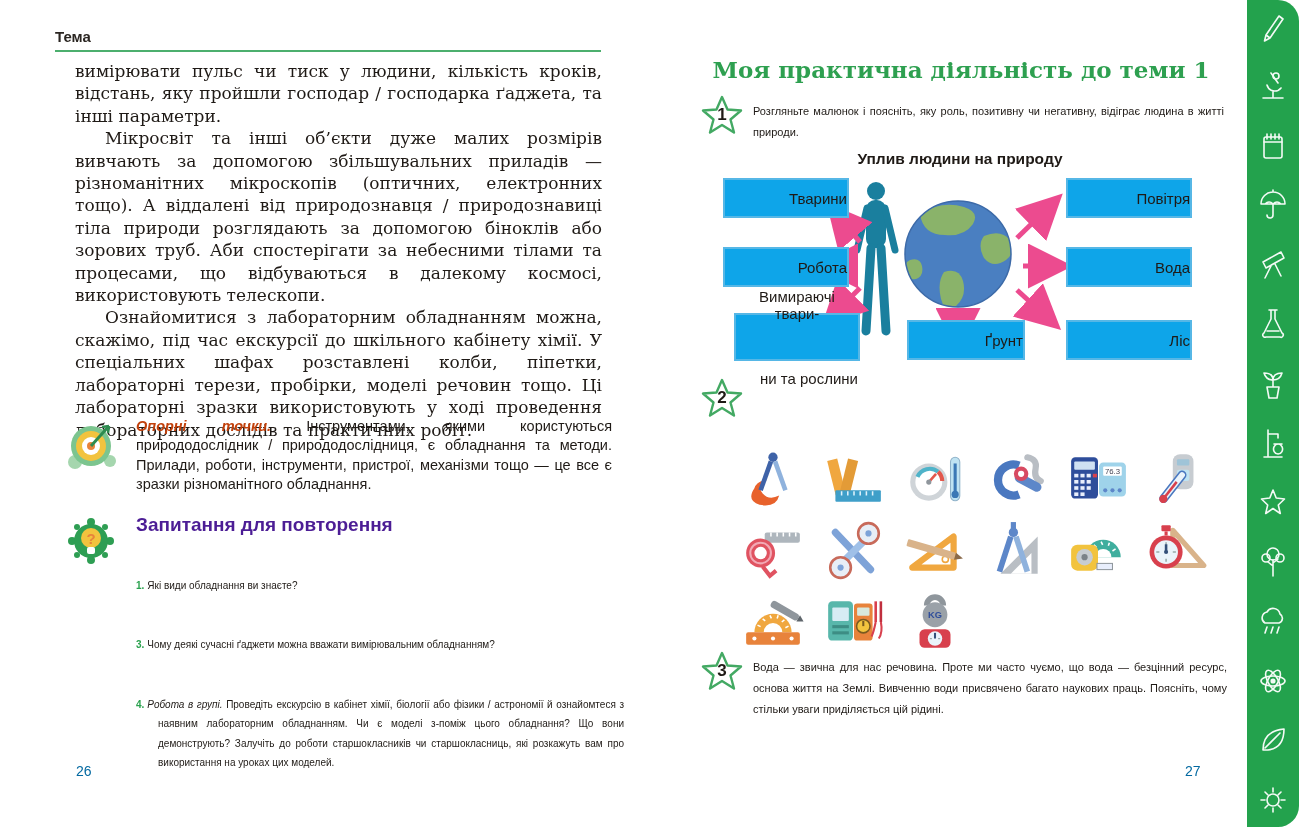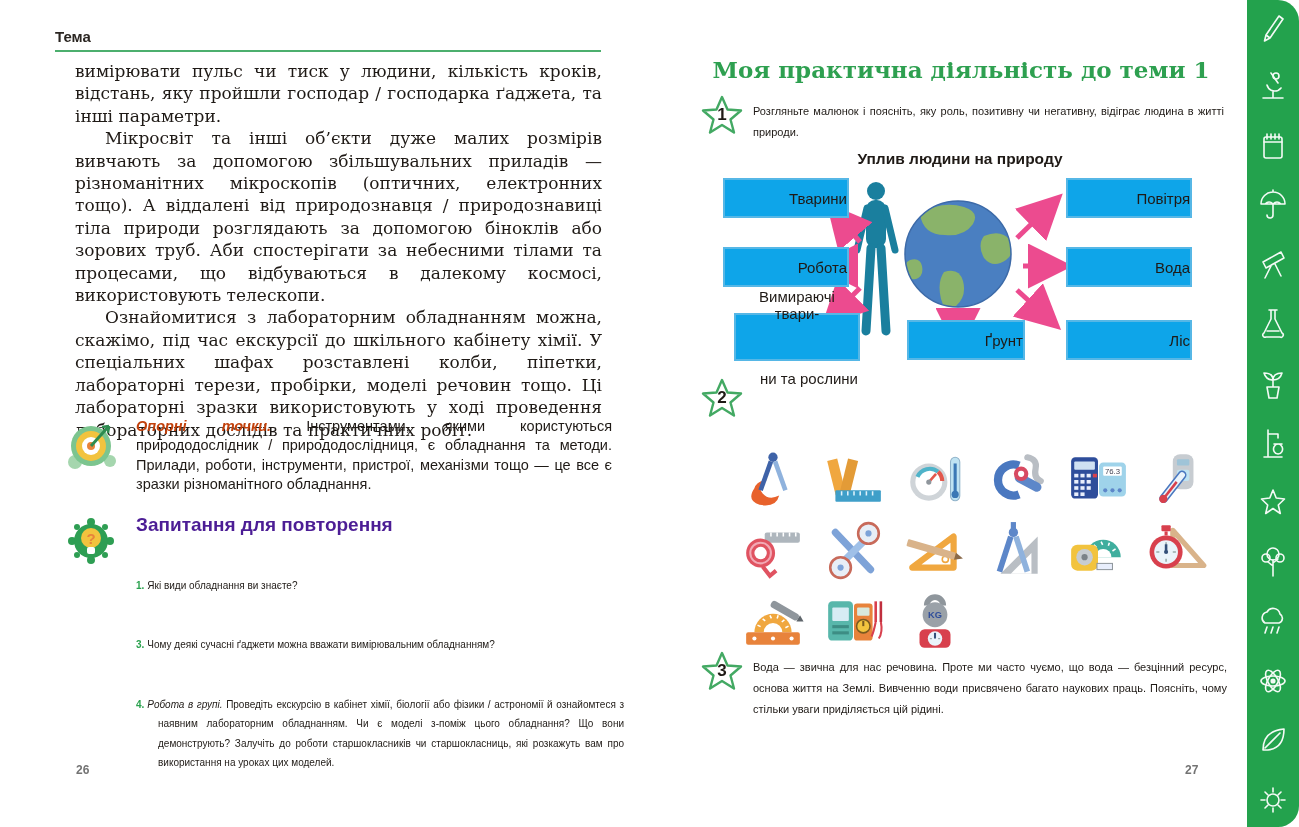--- a/index.html
+++ b/index.html
@@ -13,21 +13,21 @@
             font-size:17px;line-height:22.4px;text-align:justify;}
   .bodytext p{margin:0;text-indent:30px;}
   .bodytext p.noindent{text-indent:0;}
   .callout{display:flex;gap:16px;align-items:flex-start;}
   .callout-icon{flex:0 0 56px;height:56px;}
   .callout-body{font-size:14.5px;line-height:19.4px;text-align:justify;}
   .kp-label{font-weight:bold;color:#c2410c;font-style:italic;}
   .q-title{font-weight:bold;color:#4c1d95;font-size:19px;margin-bottom:2px;}
   .q-item{padding-left:22px;text-indent:-22px;font-size:10px;line-height:19.4px;text-align:justify;margin-top:40px;}
   .qn{font-weight:bold;color:#2ba24f;margin-right:3px;}
-  .pageno{font-size:12px;font-weight:bold;color:#737373;}
+  .pageno{font-size:14px;font-weight:normal;color:#0369a1;}
   
   .prac-title{left:700px;top:56px;width:522px;text-align:center;font-family:"DejaVu Serif",serif;
               font-weight:bold;font-size:23px;color:#2ea050;}
   .exercise{display:flex;gap:9px;align-items:flex-start;}
   .star-wrap{flex:0 0 44px;height:44px;position:relative;margin-top:-7px;}
   .star-num{position:absolute;left:0;top:0;width:44px;height:42px;display:flex;align-items:center;
             justify-content:center;font-weight:bold;font-size:17px;color:#1f1a16;}
   .ex-text{margin:0;font-size:11px;line-height:21px;text-align:justify;}
   .diagram-title{left:700px;top:150px;width:520px;text-align:center;font-weight:bold;font-size:15.5px;}
   .diagram{left:720px;top:170px;width:500px;height:198px;}

